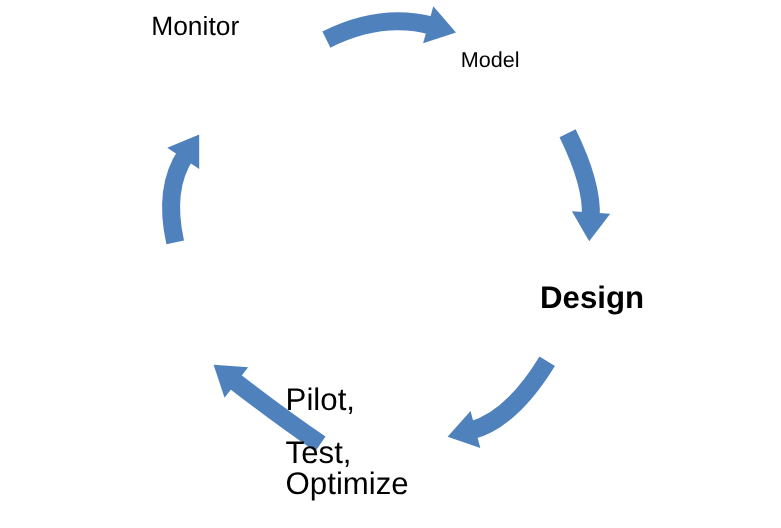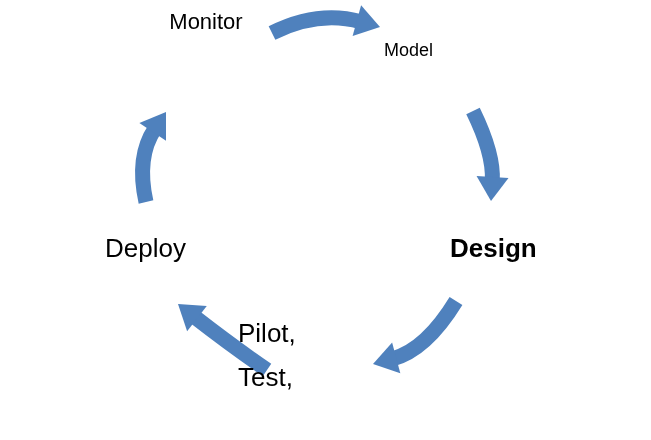--- a/index.html
+++ b/index.html
@@ -28,21 +28,21 @@
     white-space: nowrap;
   }
   .stage-line {
     display: block;
   }
   
   .label-monitor {
     left: 126px;
     top: 7px;
     width: 160px;
-    text-align: center;
+    text-align: left;
     font-size: 22px;
     line-height: 30px;
   }
   
   .label-model {
     left: 384px;
     top: 37px;
     font-size: 18px;
     line-height: 26px;
   }
@@ -110,19 +110,17 @@
     <span class="stage-line">Model</span>
   </div>
 
   <div class="stage-label label-design">
     <span class="stage-line">Design</span>
   </div>
 
   <div class="stage-label label-pilot">
     <span class="stage-line gap-after">Pilot,</span>
     <span class="stage-line">Test,</span>
+    <span class="stage-line">Optimize</span>
   </div>
 
-  <div class="stage-label label-deploy">
-    <span class="stage-line">Deploy</span>
-  </div>
 
 </div>
 
 </body></html>

